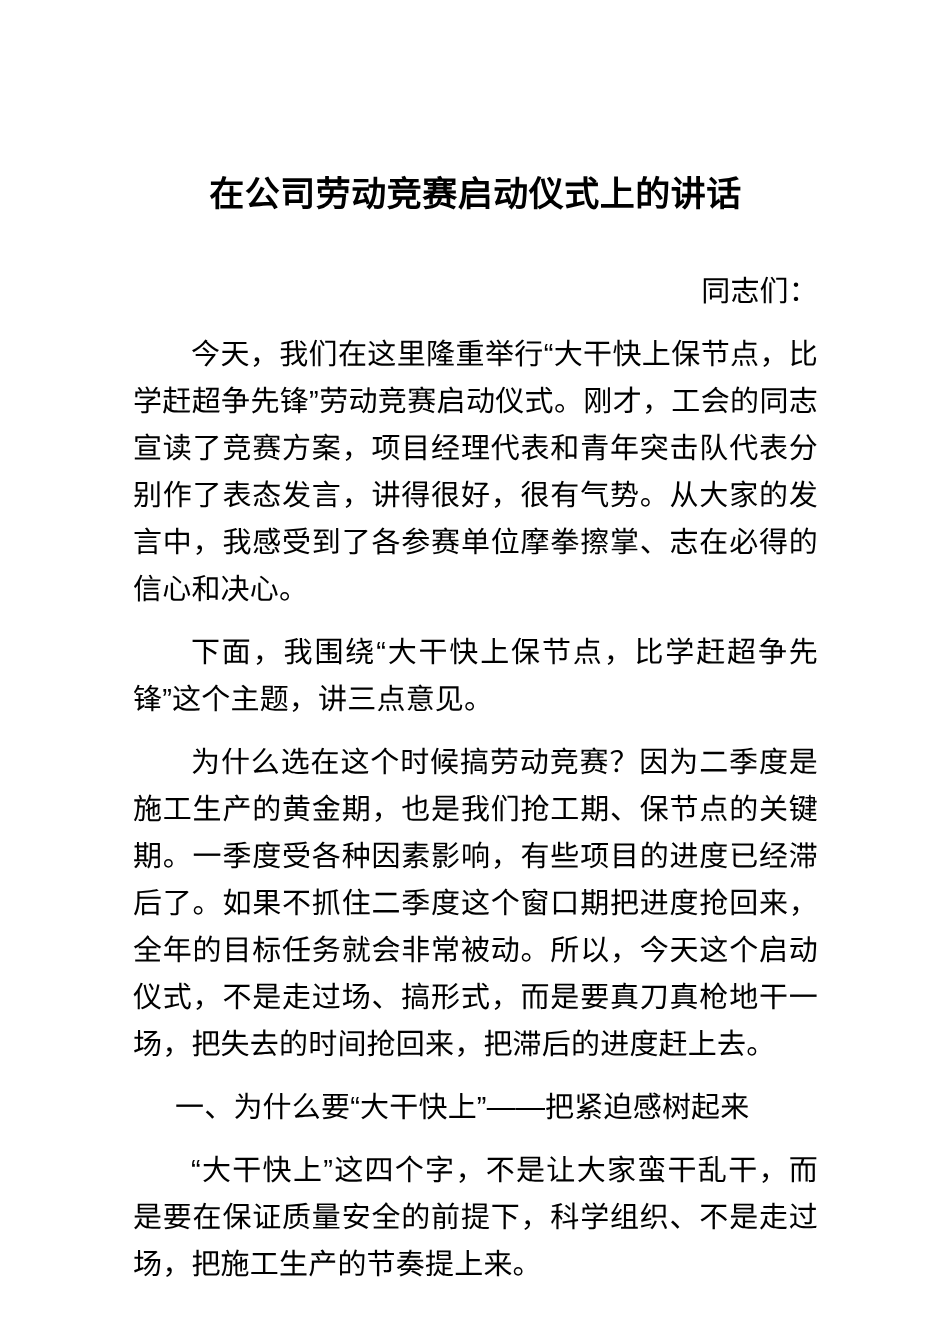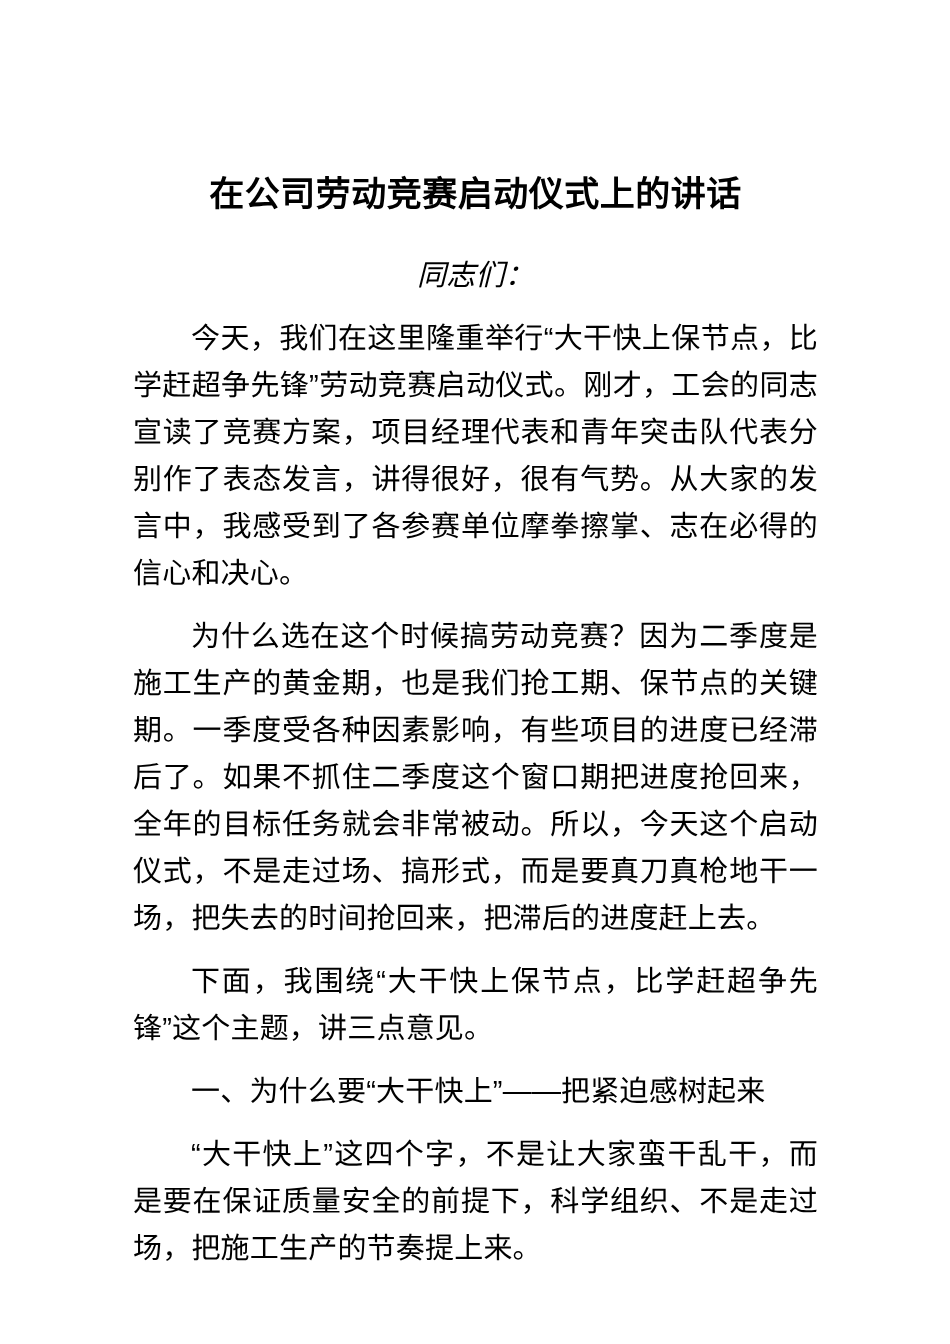--- a/index.html
+++ b/index.html
@@ -34,41 +34,40 @@
     padding: 0;
     text-align: center;
     font-size: 35px;
     font-weight: 700;
     line-height: 44px;
     letter-spacing: 0.5px;
     padding-top: 172px;
     white-space: nowrap;
   }
   .salutation {
-    margin: 0;
+    margin: 16px;
     padding-top: 36px;
     font-size: 29px;
     line-height: 47px;
-    text-align: center;
+    text-align: right;
     letter-spacing: 0.2px;
-    font-style: italic;
   }
   .para {
     margin: 16px;
     font-size: 29px;
     line-height: 47px;
     text-align: justify;
     text-align-last: left;
     text-justify: inter-character;
     text-indent: 2em;
     letter-spacing: 0.2px;
     word-break: break-all;
   }
   .section-heading {
-    margin: 16px;
+    margin: 0;
     font-size: 29px;
     line-height: 47px;
     font-weight: 400;
     text-indent: 2em;
     letter-spacing: 0.2px;
     text-align: left;
     white-space: nowrap;
   }
 </style>
 </head>
@@ -76,22 +75,22 @@
 
 <div class="page">
   <div class="content">
 
     <h1 class="doc-title">在公司劳动竞赛启动仪式上的讲话</h1>
 
     <p class="salutation">同志们：</p>
 
     <p class="para">今天，我们在这里隆重举行“大干快上保节点，比学赶超争先锋”劳动竞赛启动仪式。刚才，工会的同志宣读了竞赛方案，项目经理代表和青年突击队代表分别作了表态发言，讲得很好，很有气势。从大家的发言中，我感受到了各参赛单位摩拳擦掌、志在必得的信心和决心。</p>
 
+    <p class="para">下面，我围绕“大干快上保节点，比学赶超争先锋”这个主题，讲三点意见。</p>
+
     <p class="para">为什么选在这个时候搞劳动竞赛？因为二季度是施工生产的黄金期，也是我们抢工期、保节点的关键期。一季度受各种因素影响，有些项目的进度已经滞后了。如果不抓住二季度这个窗口期把进度抢回来，全年的目标任务就会非常被动。所以，今天这个启动仪式，不是走过场、搞形式，而是要真刀真枪地干一场，把失去的时间抢回来，把滞后的进度赶上去。</p>
-
-    <p class="para">下面，我围绕“大干快上保节点，比学赶超争先锋”这个主题，讲三点意见。</p>
 
     <p class="section-heading">一、为什么要“大干快上”——把紧迫感树起来</p>
 
     <p class="para">“大干快上”这四个字，不是让大家蛮干乱干，而是要在保证质量安全的前提下，科学组织、不是走过场，把施工生产的节奏提上来。</p>
 
   </div>
 </div>
 
 </body></html>

